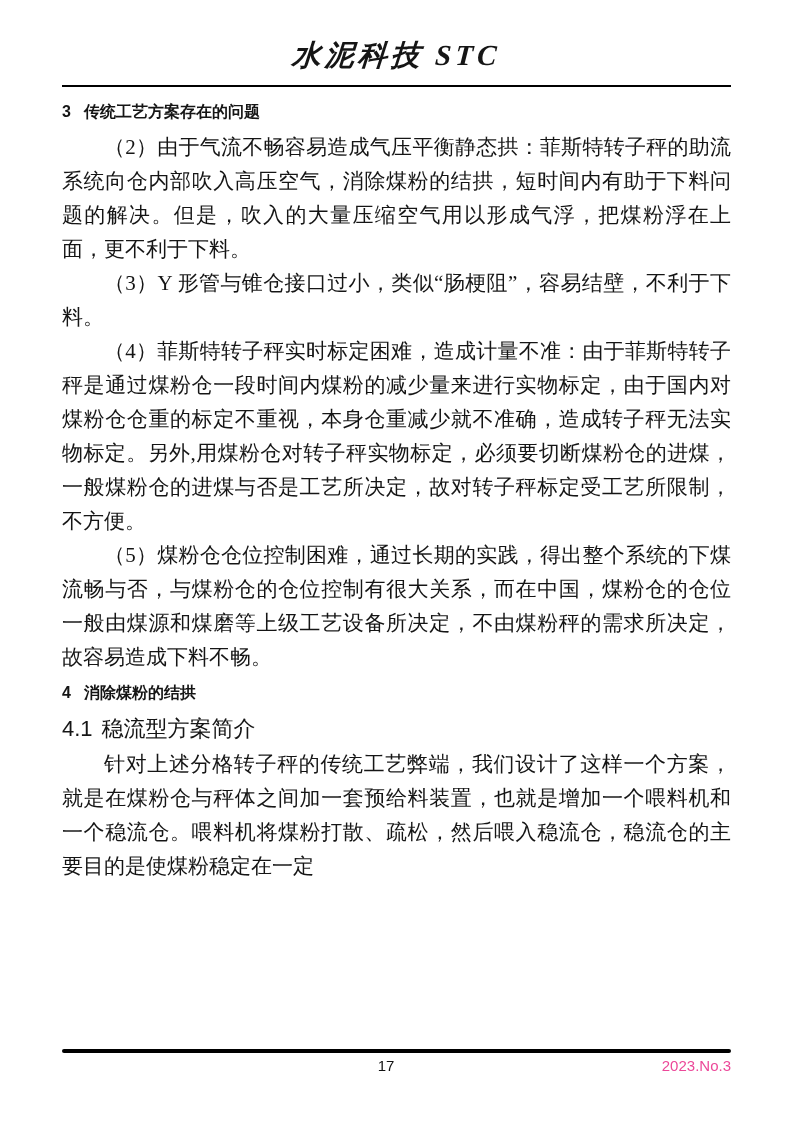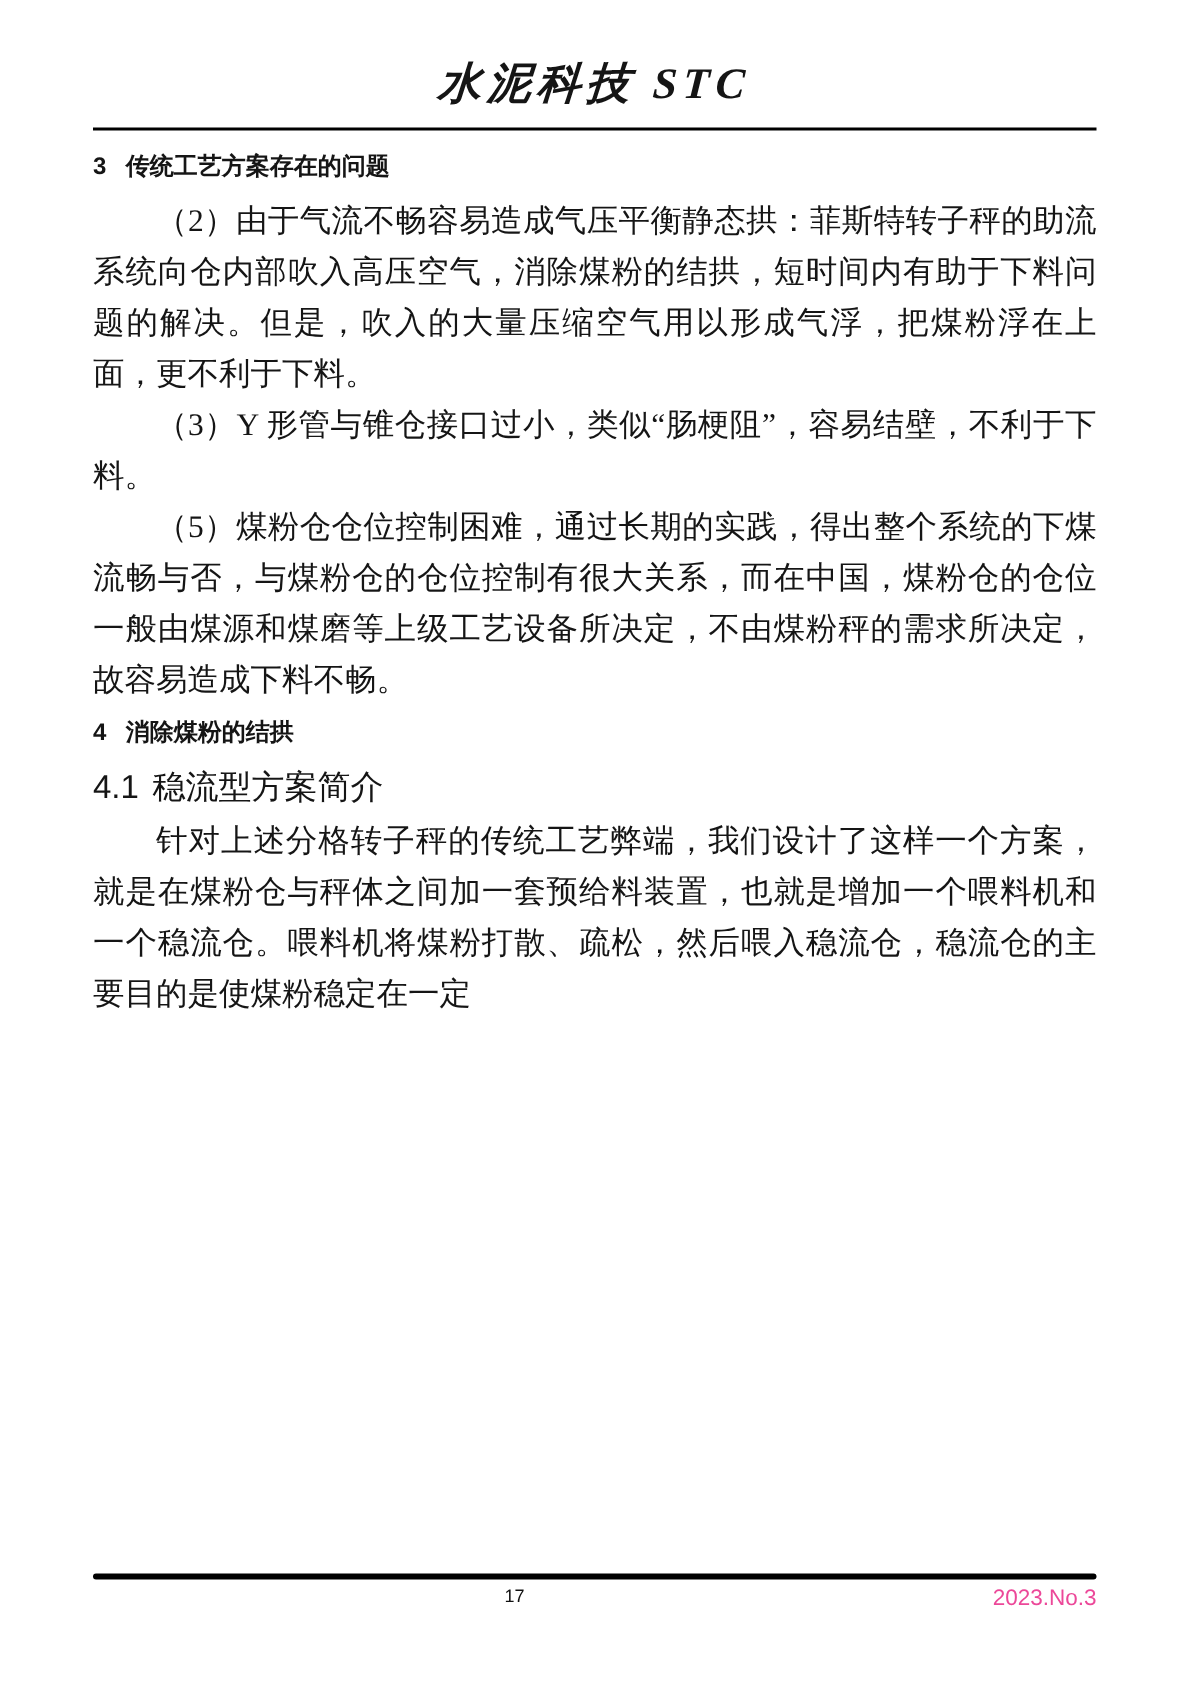--- a/index.html
+++ b/index.html
@@ -81,22 +81,23 @@
     background: #000000;
     border-radius: 2px / 50%;
   }
   .footer-page {
     position: absolute;
     top: 1057px;
     left: 0;
     width: 686px;
     text-align: center;
     font-family: "Liberation Sans", "DejaVu Sans", sans-serif;
-    font-size: 12px;
+    font-size: 15px;
     color: #111111;
+    padding-left: 43px;
   }
   .footer-issue {
     position: absolute;
     top: 1057px;
     right: 62px;
     font-family: "Liberation Sans", "DejaVu Sans", sans-serif;
     font-size: 15px;
     color: #ec4899;
   }
 </style>
@@ -115,20 +116,21 @@
 
     <h2 class="section-heading">
       <span class="hnum">3</span><span>传统工艺方案存在的问题</span>
     </h2>
 
 
     <p>（2）由于气流不畅容易造成气压平衡静态拱：菲斯特转子秤的助流系统向仓内部吹入高压空气，消除煤粉的结拱，短时间内有助于下料问题的解决。但是，吹入的大量压缩空气用以形成气浮，把煤粉浮在上面，更不利于下料。</p>
 
     <p>（3）Y 形管与锥仓接口过小，类似“肠梗阻”，容易结壁，不利于下料。</p>
 
+    <p>（4）菲斯特转子秤实时标定困难，造成计量不准：由于菲斯特转子秤是通过煤粉仓一段时间内煤粉的减少量来进行实物标定，由于国内对煤粉仓仓重的标定不重视，本身仓重减少就不准确，造成转子秤无法实物标定。另外,用煤粉仓对转子秤实物标定，必须要切断煤粉仓的进煤，一般煤粉仓的进煤与否是工艺所决定，故对转子秤标定受工艺所限制，不方便。</p>
 
     <p>（5）煤粉仓仓位控制困难，通过长期的实践，得出整个系统的下煤流畅与否，与煤粉仓的仓位控制有很大关系，而在中国，煤粉仓的仓位一般由煤源和煤磨等上级工艺设备所决定，不由煤粉秤的需求所决定，故容易造成下料不畅。</p>
 
     <h2 class="section-heading">
       <span class="hnum">4</span><span>消除煤粉的结拱</span>
     </h2>
 
     <h3 class="subsection-heading">
       <span class="hnum-sub">4.1</span><span>稳流型方案简介</span>
     </h3>

